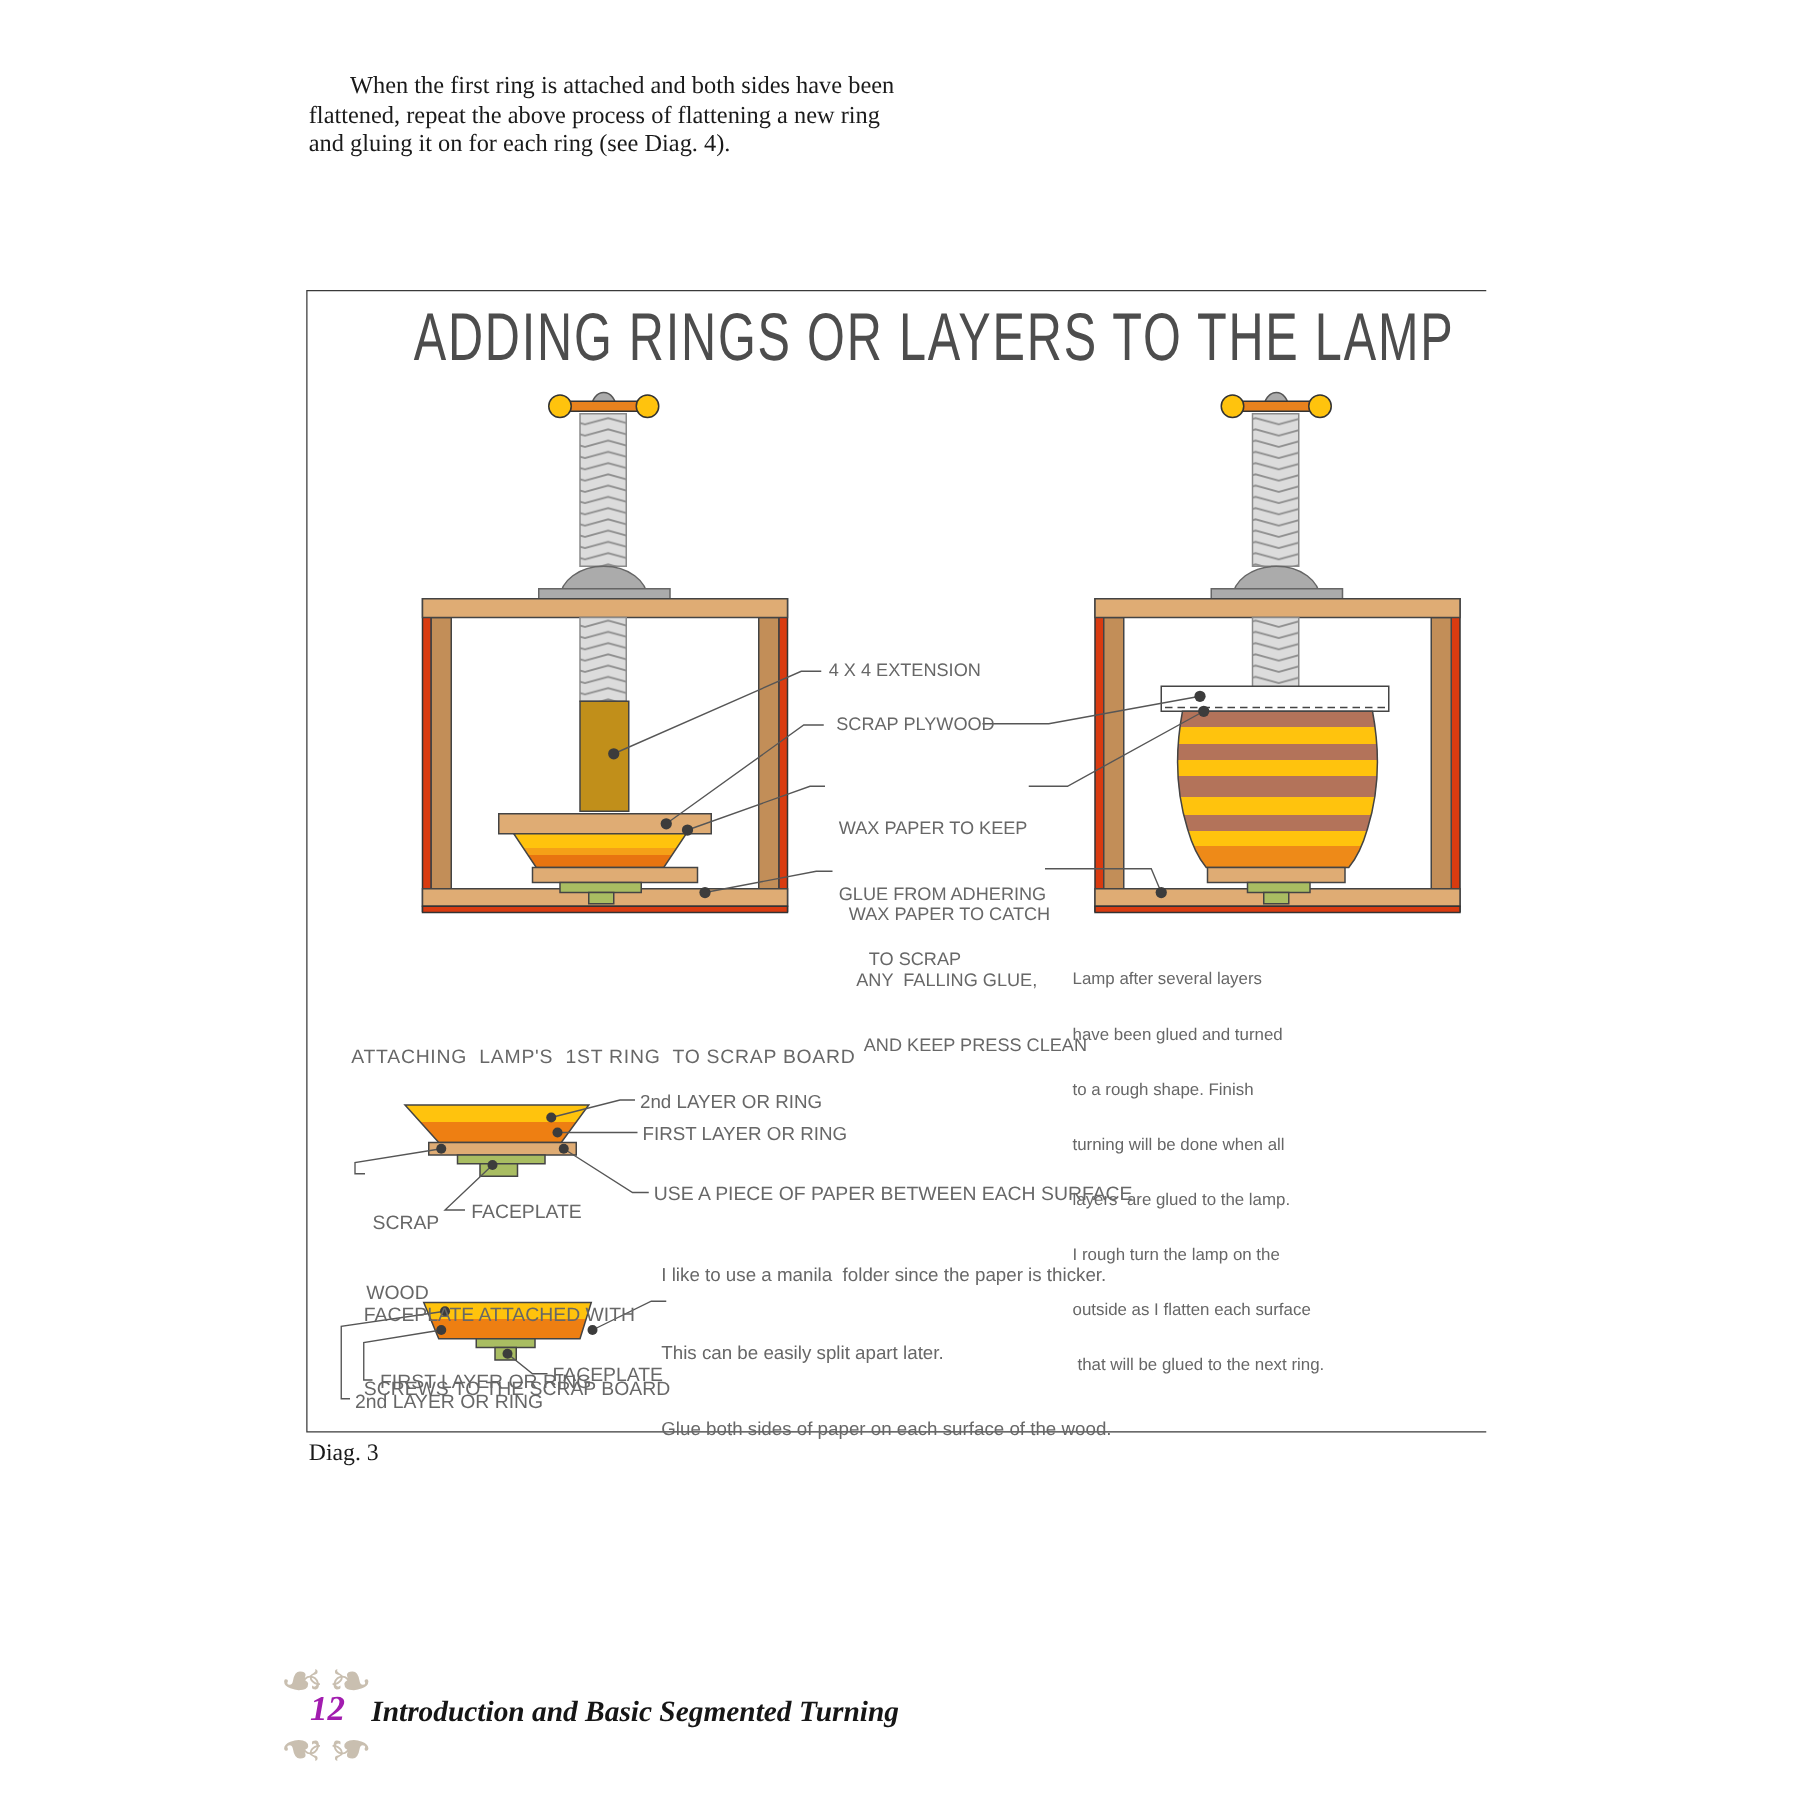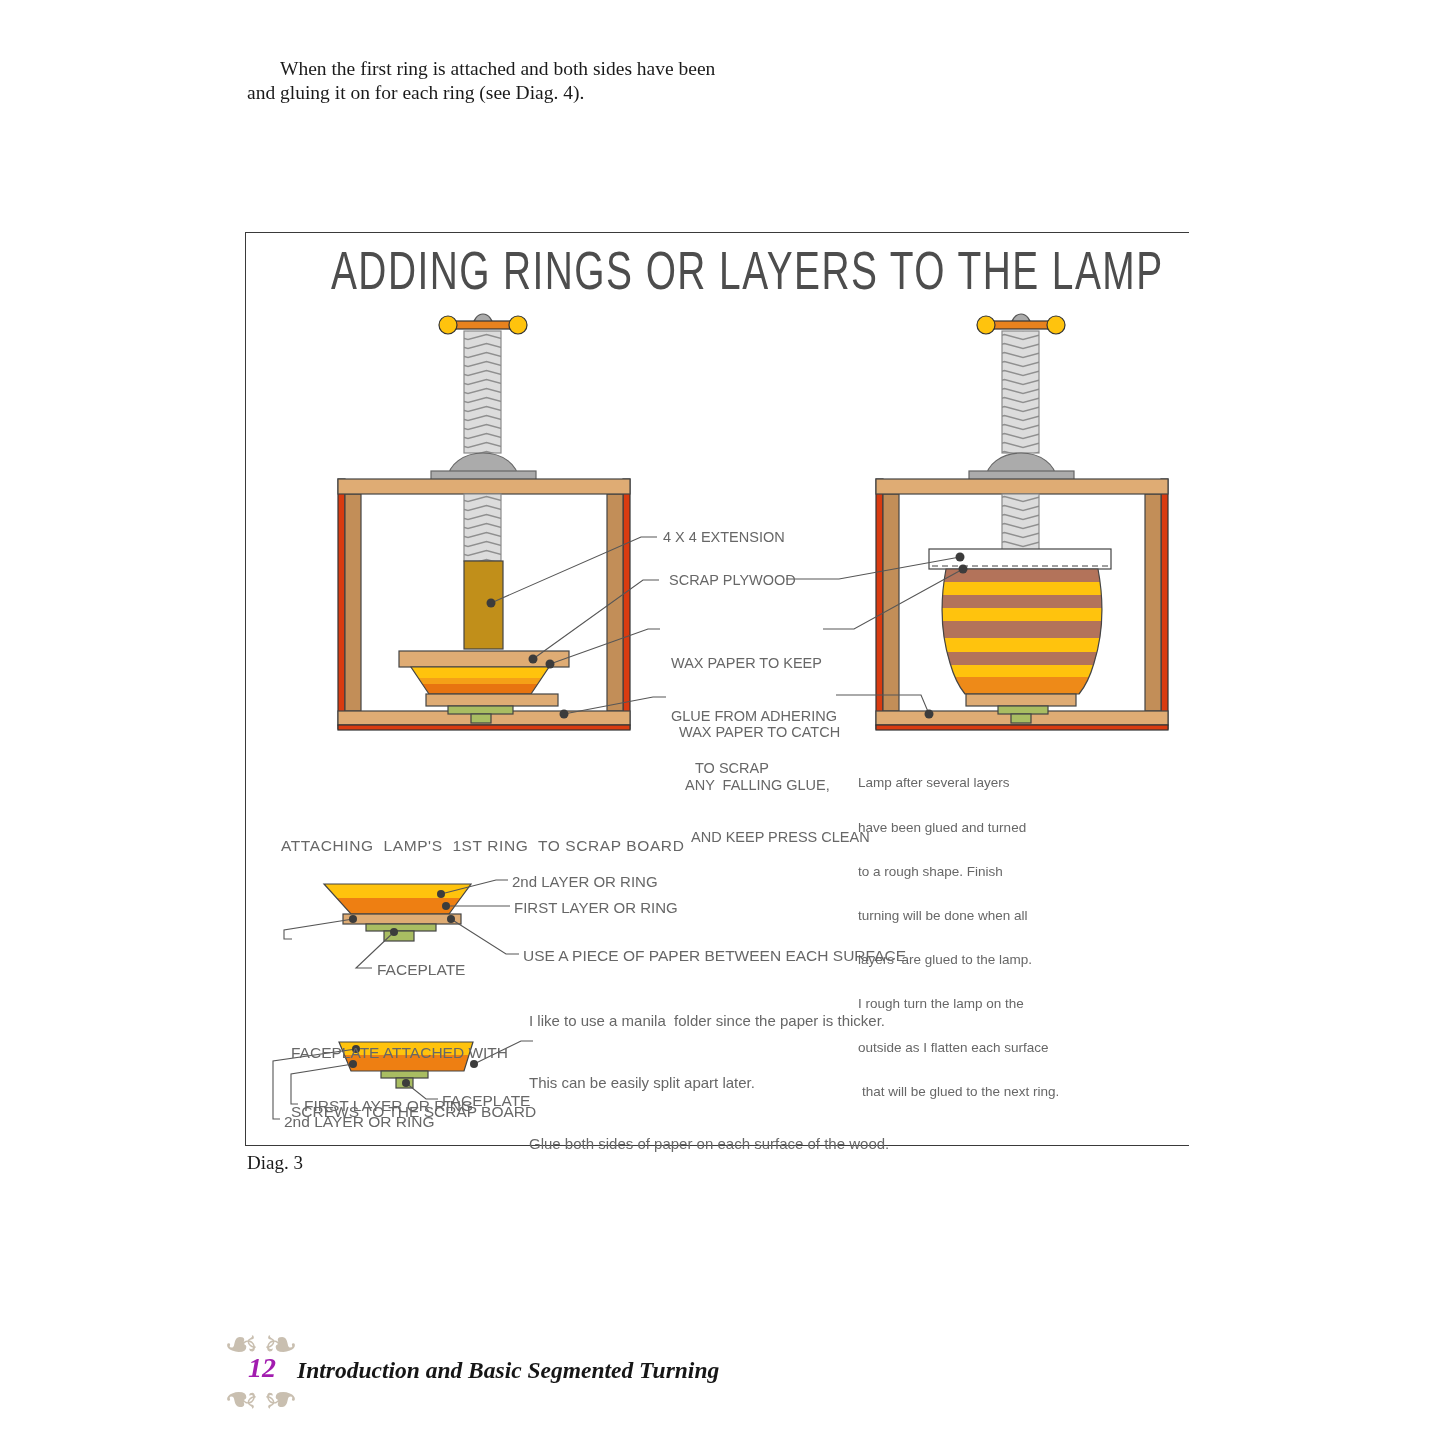--- a/index.html
+++ b/index.html
@@ -29,20 +29,21 @@
   .orn .bl{transform:scale(-1,-1);}
   .orn .br{transform:scaleY(-1);}
 </style>
 </head>
 <body>
 
 <div class="page">
 
   <div class="intro">
     <div class="l0">When the first ring is attached and both sides have been</div>
+    <div>flattened, repeat the above process of flattening a new ring</div>
     <div>and gluing it on for each ring (see Diag. 4).</div>
   </div>
 
   <div class="dbox">
     <div class="dtitle">ADDING RINGS OR LAYERS TO THE LAMP</div>
 
     <svg class="art" width="953" height="912" viewBox="0 0 953 912" xmlns="http://www.w3.org/2000/svg">
       <defs>
         <pattern id="thr" patternUnits="userSpaceOnUse" width="37" height="9">
           <rect width="37" height="9" style="fill:var(--c-metal_light)"></rect>
@@ -203,20 +204,24 @@
       <div>turning will be done when all</div>
       <div>layers  are glued to the lamp.</div>
       <div>I rough turn the lamp on the</div>
       <div>outside as I flatten each surface</div>
       <div style="margin-left:4px">that will be glued to the next ring.</div>
     </div>
 
     <div class="lbl s155 hd" style="left:35px;top:603px">ATTACHING  LAMP'S  1ST RING  TO SCRAP BOARD</div>
     <div class="lbl s15" style="left:266px;top:639px">2nd LAYER OR RING</div>
     <div class="lbl s15" style="left:268px;top:665px">FIRST LAYER OR RING</div>
+    <div class="lbl s155" style="left:47px;top:700px;line-height:18.5px">
+      <div style="margin-left:5px">SCRAP</div>
+      <div>WOOD</div>
+    </div>
     <div class="lbl s155" style="left:131px;top:727px">FACEPLATE</div>
     <div class="lbl s155" style="left:277px;top:713px">USE A PIECE OF PAPER BETWEEN EACH SURFACE</div>
     <div class="lbl s15" style="left:283px;top:737px">
       <div>I like to use a manila  folder since the paper is thicker.</div>
       <div>This can be easily split apart later.</div>
       <div>Glue both sides of paper on each surface of the wood.</div>
     </div>
 
     <div class="lbl s155" style="left:45px;top:771px">
       <div>FACEPLATE ATTACHED WITH</div>

